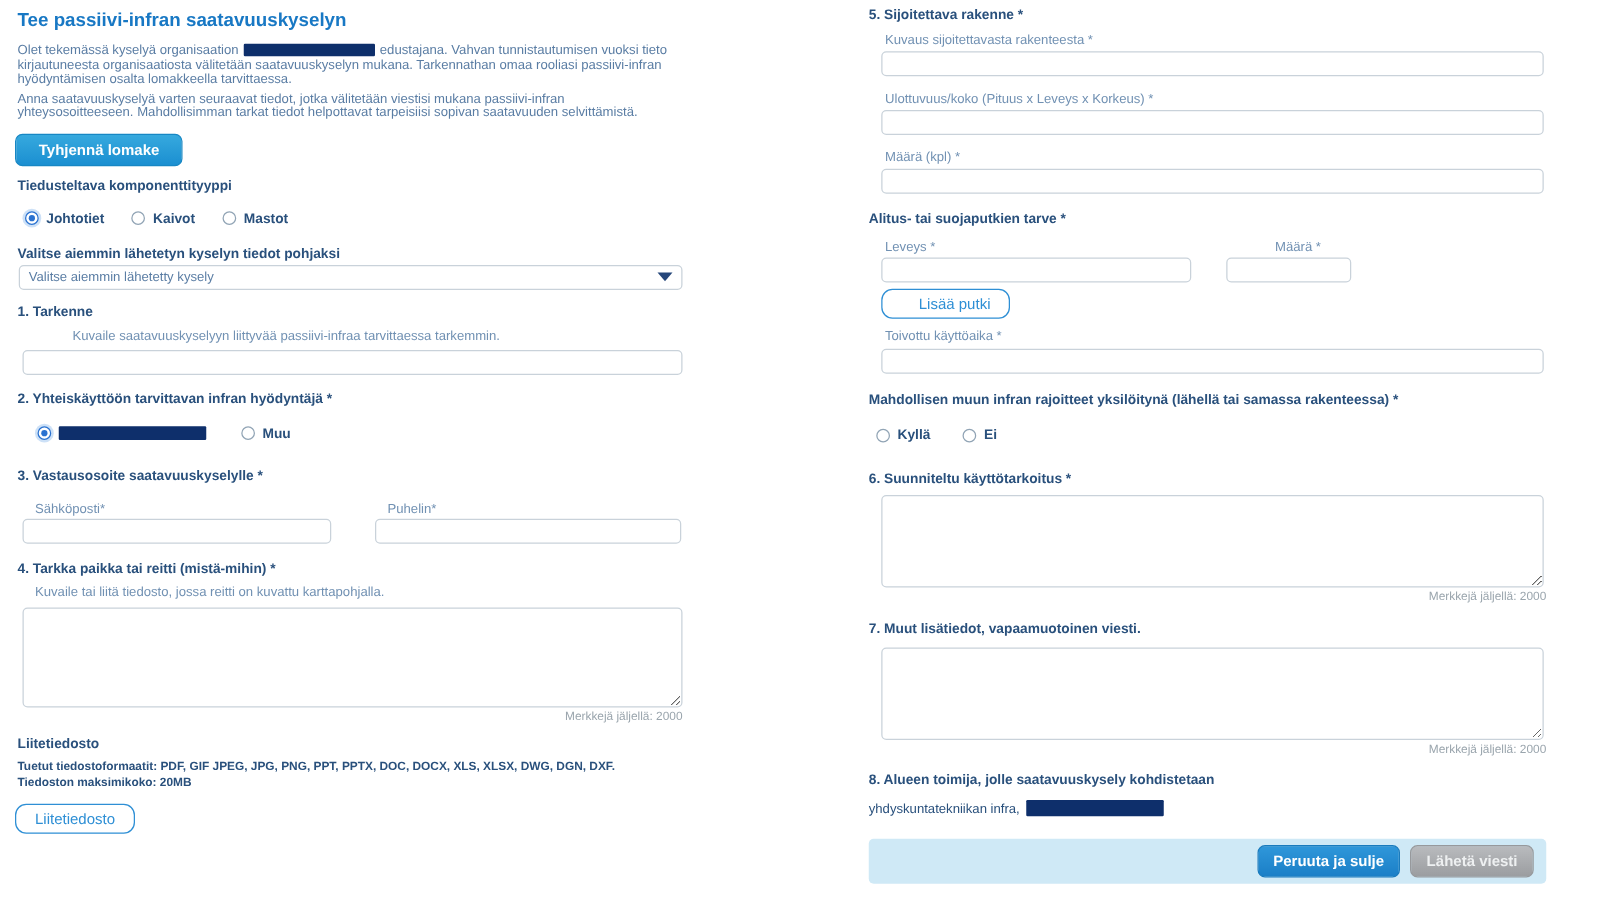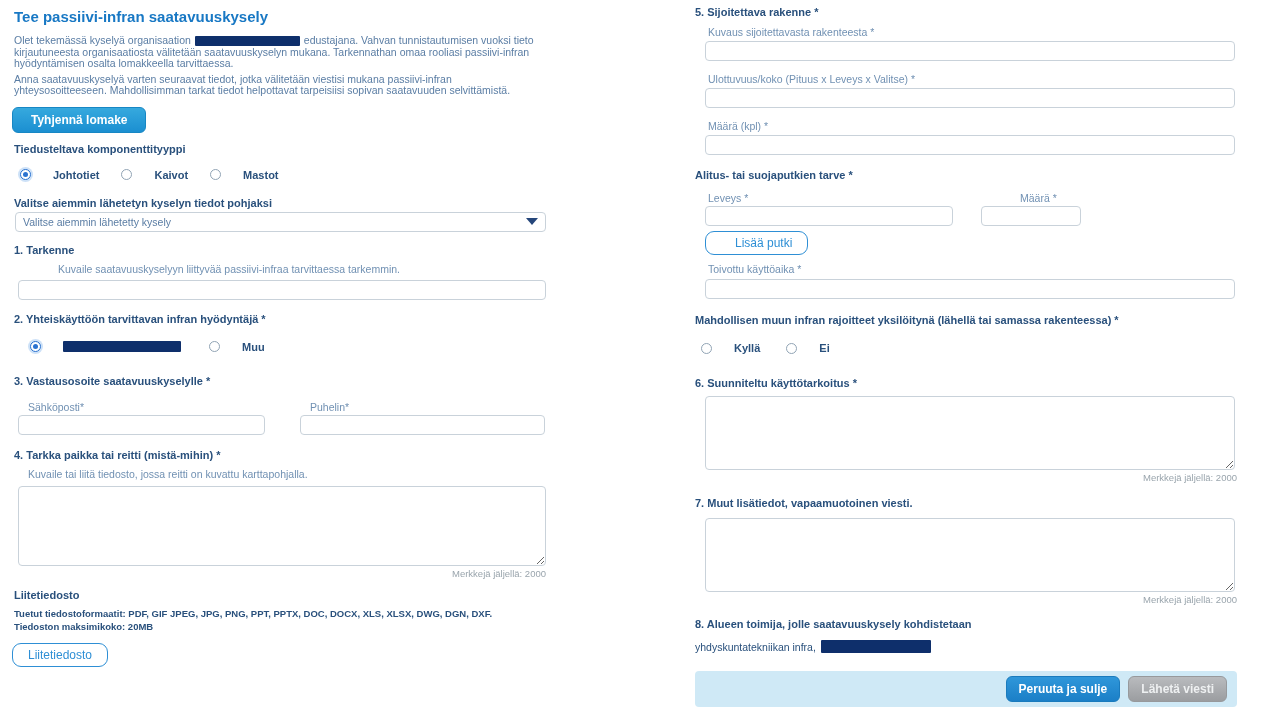--- a/index.html
+++ b/index.html
@@ -25,21 +25,21 @@
   .chars { font-size:9.5px; color:#9aa5ad; text-align:right; margin-top:2px; }
 
   .select-box { height:20px; border:1px solid #c9d2da; border-radius:4px;
     margin-left:1px; width:531px; display:flex; align-items:center;
     justify-content:space-between; padding:0 7px; background:#fff; cursor:pointer; }
   .select-text { font-size:10.5px; color:#5a7da4; }
   .caret { width:0; height:0; border-left:6px solid transparent;
     border-right:6px solid transparent; border-top:7px solid #25467a; }
 
   .radio-row { display:flex; align-items:center; }
-  .radio-item { display:flex; align-items:center; gap:22px; cursor:pointer; }
+  .radio-item { display:flex; align-items:center; gap:6px; cursor:pointer; }
   .radio { width:11px; height:11px; border:1px solid #91a4b5; border-radius:50%;
     background:#fff; position:relative; flex:none; }
   .radio.selected { border-color:#2a72d0; box-shadow:0 0 0 2px rgba(130,180,235,.4); }
   .radio.selected::after { content:""; position:absolute; inset:2px;
     border-radius:50%; background:#2a72d0; }
   .radio-label { font-size:11px; font-weight:bold; color:#29507c; }
 
   .btn-primary { background:linear-gradient(#36a9de,#1b8fd1); color:#fff;
     font-weight:bold; font-size:12px; font-family:inherit; border:1px solid #1787c4;
     border-radius:6px; padding:5px 18px; cursor:pointer; }
@@ -62,21 +62,21 @@
 
   .grid-2 { display:flex; margin-left:4px; }
   .footer-bar { width:542px; height:36px; background:#cfe9f6; border-radius:4px;
     display:flex; align-items:center; justify-content:flex-end; gap:8px; padding:0 10px; }
 </style>
 </head>
 <body>
 
 <div class="col col-left">
 
-  <h1 class="page-title">Tee passiivi-infran saatavuuskysely</h1>
+  <h1 class="page-title">Tee passiivi-infran saatavuuskyselyn</h1>
 
   <p class="body-text mb4"><span>Olet tekemässä kyselyä organisaation</span><span class="redact redact-intro"></span><span>edustajana. Vahvan tunnistautumisen vuoksi tieto kirjautuneesta organisaatiosta välitetään saatavuuskyselyn mukana. Tarkennathan omaa rooliasi passiivi-infran hyödyntämisen osalta lomakkeella tarvittaessa.</span></p>
 
   <p class="body-text mb10">Anna saatavuuskyselyä varten seuraavat tiedot, jotka välitetään viestisi mukana passiivi-infran yhteysosoitteeseen. Mahdollisimman tarkat tiedot helpottavat tarpeisiisi sopivan saatavuuden selvittämistä.</p>
 
   <button class="btn-primary" style="margin-left:-2px; margin-bottom:10px;">Tyhjennä lomake</button>
 
   <div class="section-heading" style="margin-bottom:14px;">Tiedusteltava komponenttityyppi</div>
 
   <div class="radio-row" style="gap:22px; margin-left:6px; margin-bottom:16px;">
@@ -141,21 +141,21 @@
   <button class="btn-outline" style="margin-left:-2px;">Liitetiedosto</button>
 </div>
 
 <div class="col col-right">
 
   <div class="section-heading" style="margin-top:4px; margin-bottom:8px;">5. Sijoitettava rakenne *</div>
 
   <div class="field-label indent-r" style="margin-bottom:3px;">Kuvaus sijoitettavasta rakenteesta *</div>
   <input type="text" class="text" style="margin-left: 10px; width: 530px; margin-bottom: 12px;">
 
-  <div class="field-label indent-r" style="margin-bottom:3px;">Ulottuvuus/koko (Pituus x Leveys x Valitse) *</div>
+  <div class="field-label indent-r" style="margin-bottom:3px;">Ulottuvuus/koko (Pituus x Leveys x Korkeus) *</div>
   <input type="text" class="text" style="margin-left: 10px; width: 530px; margin-bottom: 12px;">
 
   <div class="field-label indent-r" style="margin-bottom:3px;">Määrä (kpl) *</div>
   <input type="text" class="text" style="margin-left: 10px; width: 530px; margin-bottom: 14px;">
 
   <div class="section-heading" style="margin-bottom:11px;">Alitus- tai suojaputkien tarve *</div>
 
   <div class="grid-2" style="margin-left:10px; margin-bottom:5px;">
     <div style="width:248px;">
       <div class="field-label" style="margin-left:3px; margin-bottom:2px;">Leveys *</div>

